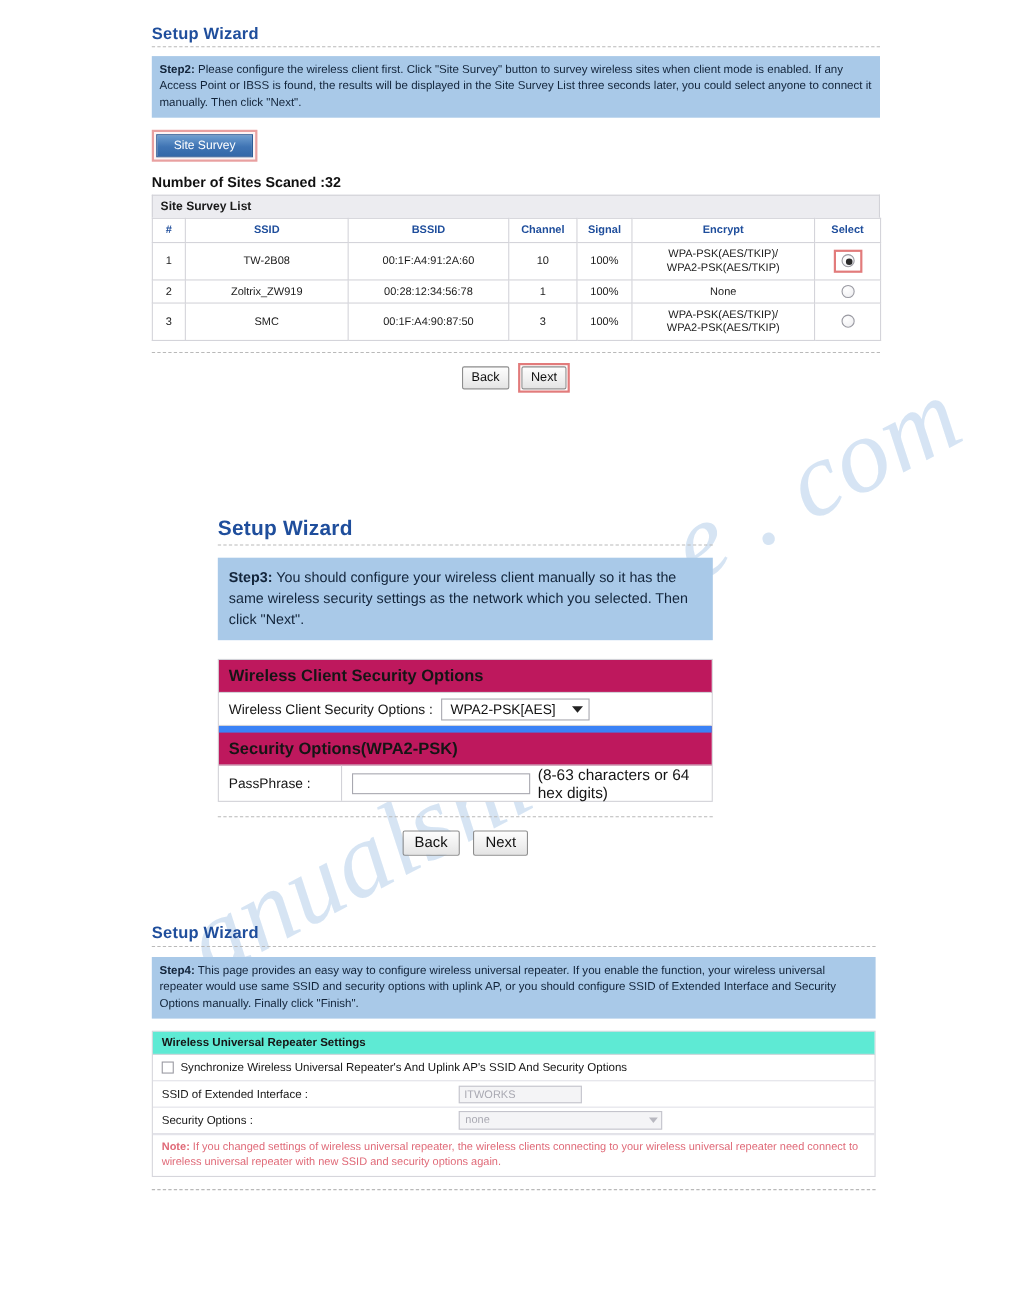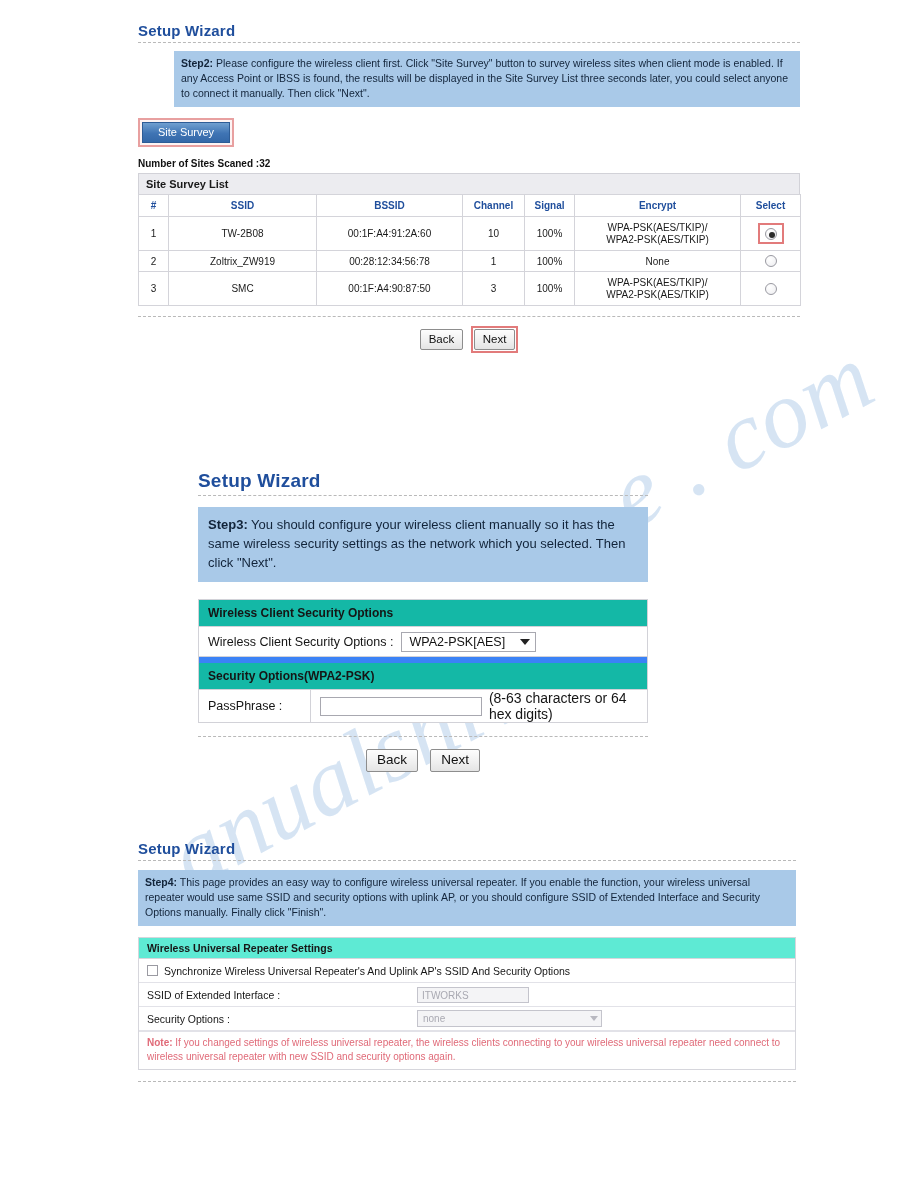--- a/index.html
+++ b/index.html
@@ -75,21 +75,21 @@
     width: 88px;
     padding: 3px 0 4px 0;
     text-align: center;
     font-size: 11px;
     color: #ffffff;
     background: linear-gradient(#6f9fd0, #3f74b4 55%, #3468a8);
     border: 1px solid #2d5c96;
   }
 
   .scan-count {
-    font-size: 10px;
+    font-size: 13px;
     font-weight: bold;
     color: #111;
   }
 
   
   .panel-head {
     background: #ececf0;
     border: 1px solid #d2d2d8;
     border-bottom: none;
     font-size: 11px;
@@ -159,22 +159,22 @@
   .btn-hl {
     display: inline-block;
     border: 2px solid #e27b7b;
     padding: 1px;
   }
   .btn-row { text-align: center; }
 
   
   .form-box { border: 1px solid #d2d2d8; background: #ffffff; }
   .form-sec-head {
-    background: #14b8a6;
-    font-size: 12px;
+    background: #be185d;
+    font-size: 15px;
     font-weight: bold;
     padding: 6px 9px;
     color: #151515;
     border-bottom: 1px solid #d2d2d8;
   }
   .form-row {
     display: flex;
     align-items: center;
     font-size: 12.5px;
     color: #151515;
@@ -290,21 +290,21 @@
 <div class="watermark">
   <div class="wm-text wm-a">anualshive.</div>
   <div class="wm-text wm-b">e . com</div>
 </div>
 
 <div class="section" style="left:138px; top:22px; width:662px;">
 
   <div class="sw-title">Setup Wizard</div>
   <div class="dashed-rule"></div>
 
-  <div class="step-banner" style="margin-top:8px;margin-left:36px;">
+  <div class="step-banner" style="margin-top:8px;">
     <b>Step2:</b><span> Please configure the wireless client first. Click "Site Survey" button to survey wireless sites when client mode is enabled. If any Access Point or IBSS is found, the results will be displayed in the Site Survey List three seconds later, you could select anyone to connect it manually. Then click "Next".</span>
   </div>
 
   <div style="margin-top:11px;">
     <span class="ss-btn-wrap">
       <span class="ss-btn">Site Survey</span>
     </span>
   </div>
 
   <div class="scan-count" style="margin-top:11px;">Number of Sites Scaned :32</div>

